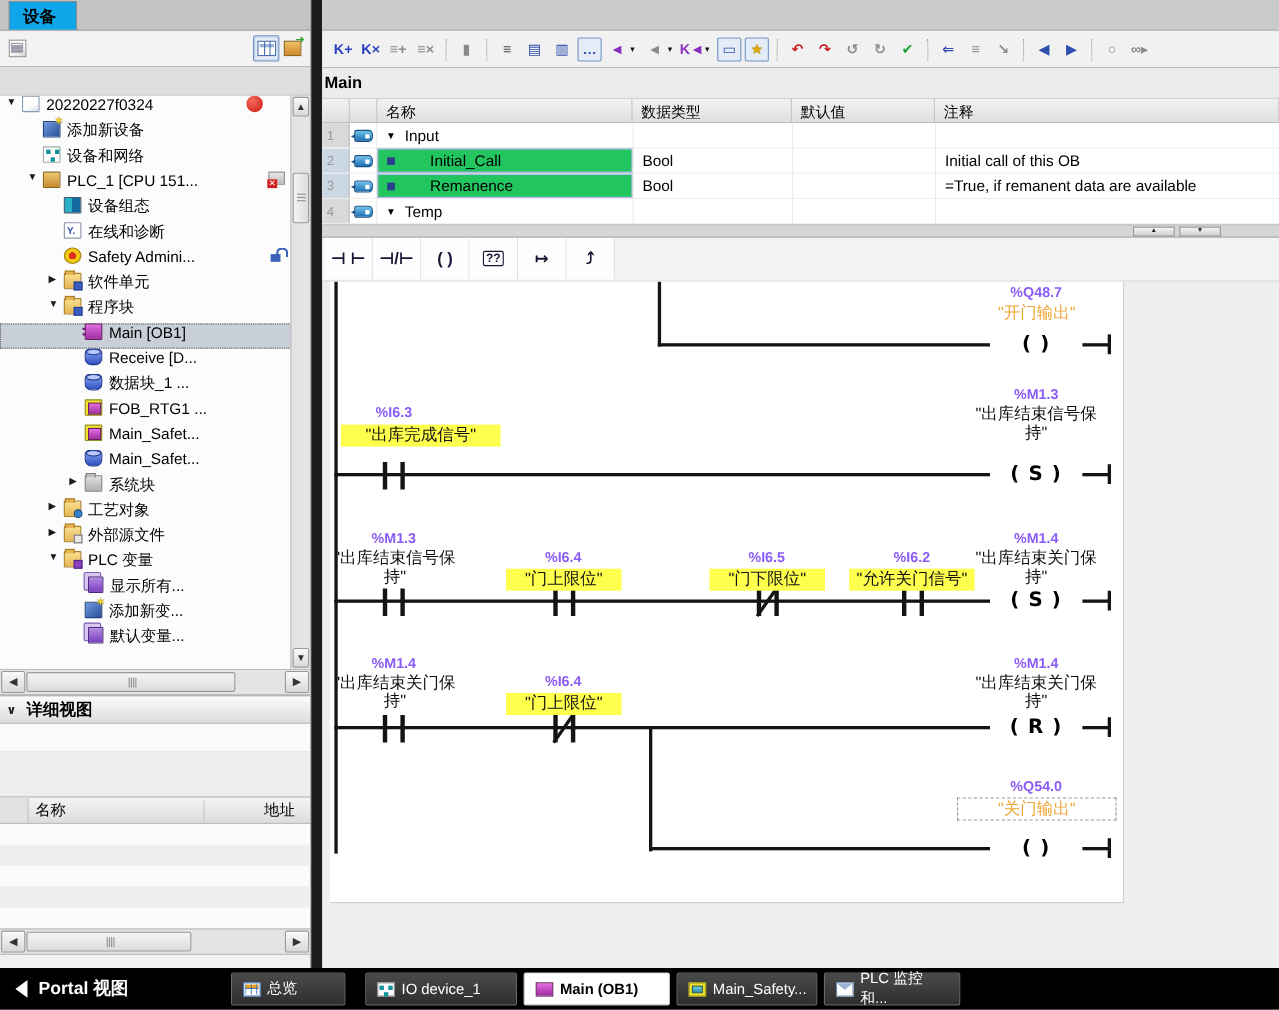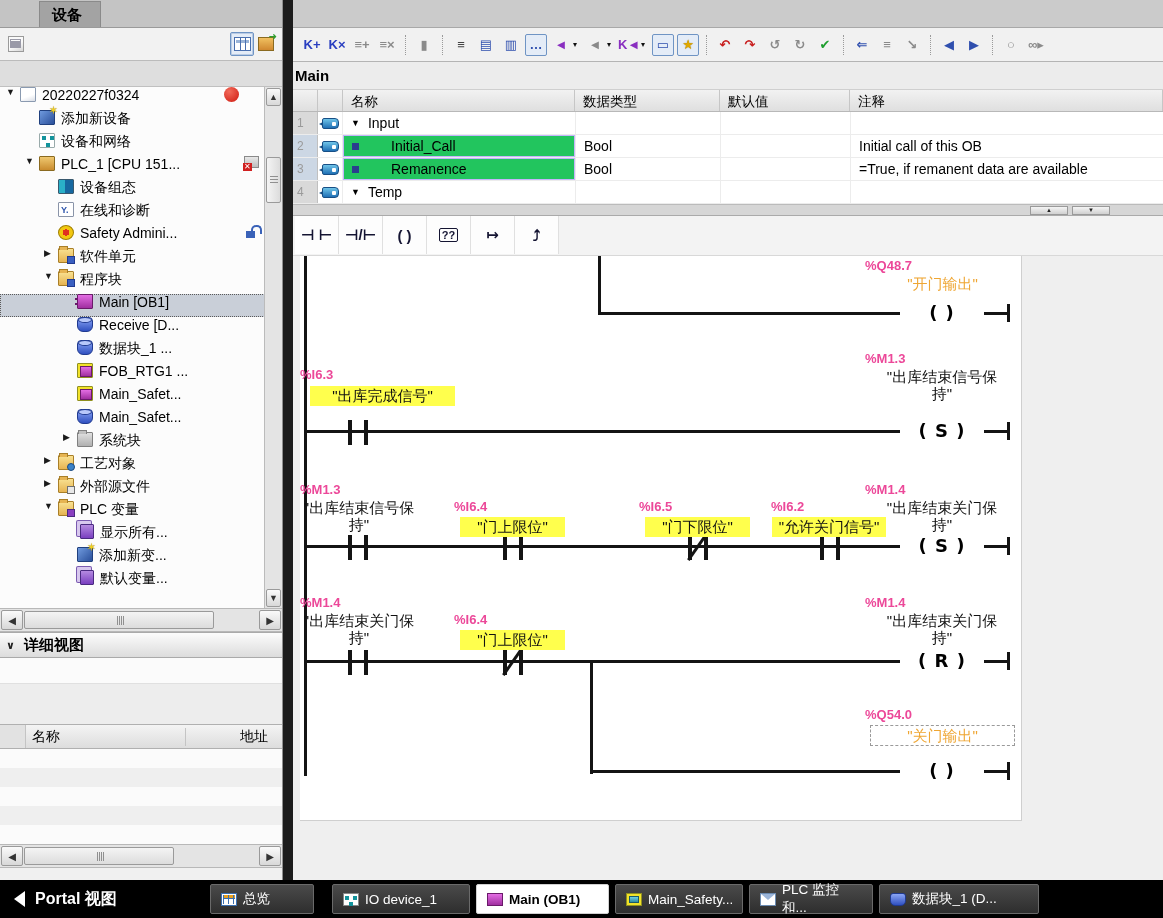--- a/index.html
+++ b/index.html
@@ -3,21 +3,21 @@
 <meta charset="utf-8">
 <style>
   * { margin:0; padding:0; box-sizing:border-box; }
   html,body { width:1163px; height:918px; overflow:hidden; background:#c8c8c8;
     font-family:"Liberation Sans","DejaVu Sans",sans-serif; font-size:14px; color:#000; }
   #app { position:relative; width:1163px; height:918px; }
 
   
   #left-panel { position:absolute; left:0; top:0; width:283px; height:880px; background:#f0f0f0; border-right:1px solid #909090; }
   .tab-strip { height:28px; background:#c4c4c4; border-bottom:1px solid #9a9a9a; display:flex; align-items:flex-end; padding-left:8px; }
-  .tab { height:26px; padding:4px 18px 2px 12px; background:#a3a3a3; border:1px solid #8a8a8a; border-bottom:none; font-weight:bold; font-size:15px;margin-left:31px; }
+  .tab { height:26px; padding:4px 18px 2px 12px; background:#0ea5e9; border:1px solid #8a8a8a; border-bottom:none; font-weight:bold; font-size:15px; }
   .panel-toolbar { height:33px; background:#f2f2f2; border-bottom:1px solid #bbb; display:flex; align-items:center; padding:0 4px; }
   .pt-left { margin-right:auto; }
   .tbtn { width:24px; height:24px; display:flex; align-items:center; justify-content:center; border:1px solid transparent; border-radius:2px; }
   .tbtn.active { border:1px solid #6f94c4; background:#e4ecf7; box-shadow:0 0 0 1px #b9cbe4 inset; }
   .ico-editpage { width:16px; height:16px; background:linear-gradient(150deg,#fafafa 55%,#d5d5d5); border:1px solid #9a9a9a; position:relative; }
   .ico-editpage::after { content:""; position:absolute; left:2px; top:3px; width:9px; height:1px; box-shadow:0 0 0 1px #9a9aa8, 0 3px 0 1px #9a9aa8, 0 6px 0 1px #9a9aa8; }
   .ico-table { width:17px; height:14px; background:#fff; border:1px solid #4a6fae; position:relative; }
   .ico-table::before { content:""; position:absolute; left:1px; top:2px; right:1px; height:3px; background:#9ab4d8; }
   .ico-table::after { content:""; position:absolute; left:5px; top:0; bottom:0; width:1px; background:#4a6fae; box-shadow:5px 0 0 #4a6fae; }
   .ico-split { width:16px; height:14px; background:linear-gradient(#f0c060,#d08830); border:1px solid #8a6a20; position:relative; }
@@ -133,21 +133,21 @@
   .fav-bar { height:40px; background:#f3f3f3; border-bottom:1px solid #d8d8d8; display:flex; padding-left:2px; }
   .fav-btn { width:44px; height:38px; background:#fdfdfd; border-right:1px solid #e0e0e0; display:flex; align-items:center; justify-content:center; font-weight:bold; font-size:15px; color:#141432; }
   .fav-box { border:1px solid #141432; font-size:11px; padding:0 2px; border-radius:2px; }
 
   
   #ladder { position:relative; margin-left:7px; width:722px; height:565px; background:#fff; border-right:1px solid #cfcfcf; border-bottom:1px solid #cfcfcf; overflow:hidden; }
   .wire { position:absolute; background:#141414; }
   .cbar { position:absolute; width:4px; height:25px; background:#141414; }
   .ncslash { position:absolute; width:3px; height:32px; background:#141414; transform:rotate(35deg); }
   .coil { position:absolute; width:84px; text-align:center; font:bold 18px/26px "DejaVu Sans",sans-serif; background:#fff; letter-spacing:1px; }
-  .addr { position:absolute; text-align:left; font:bold 13px/15px "Liberation Sans",sans-serif; color:#ec4899; }
+  .addr { position:absolute; text-align:center; font:bold 13px/15px "Liberation Sans",sans-serif; color:#8b5cf6; }
   .oname { position:absolute; text-align:center; font:15px/17px "Liberation Sans",sans-serif; color:#111; }
   .lwrap { position:absolute; text-align:center; }
   .ylabel { display:block; background:#ffff4d; font:15px/20px "Liberation Sans",sans-serif; color:#111; }
   .olabel { display:block; border:1px dashed #9a9a9a; background:#fff; font:15px/19px "Liberation Sans",sans-serif; color:#efa633; }
   .c-orangetxt { color:#efa633; }
 
   
   #taskbar { position:absolute; left:0; top:880px; width:1163px; height:38px; background:#000; display:flex; align-items:center; }
   .portal { display:flex; align-items:center; gap:10px; color:#fff; font-weight:bold; font-size:16px; padding-left:14px; width:210px; }
   .portal-arrow { width:0; height:0; border-top:8px solid transparent; border-bottom:8px solid transparent; border-right:11px solid #fff; }
@@ -573,19 +573,15 @@
       <span style="font-weight:bold">Main (OB1)</span>
     </div>
     <div class="task-btn" style="width:128px">
       <span class="tk tk-obs"></span>
       <span>Main_Safety...</span>
     </div>
     <div class="task-btn" style="width:124px">
       <span class="tk tk-mail"></span>
       <span>PLC 监控和...</span>
     </div>
-    <div class="task-btn" style="width:160px">
-      <span class="tk tk-db"></span>
-      <span>数据块_1 (D...</span>
-    </div>
   </footer>
 
 </div>
 
 </body></html>

